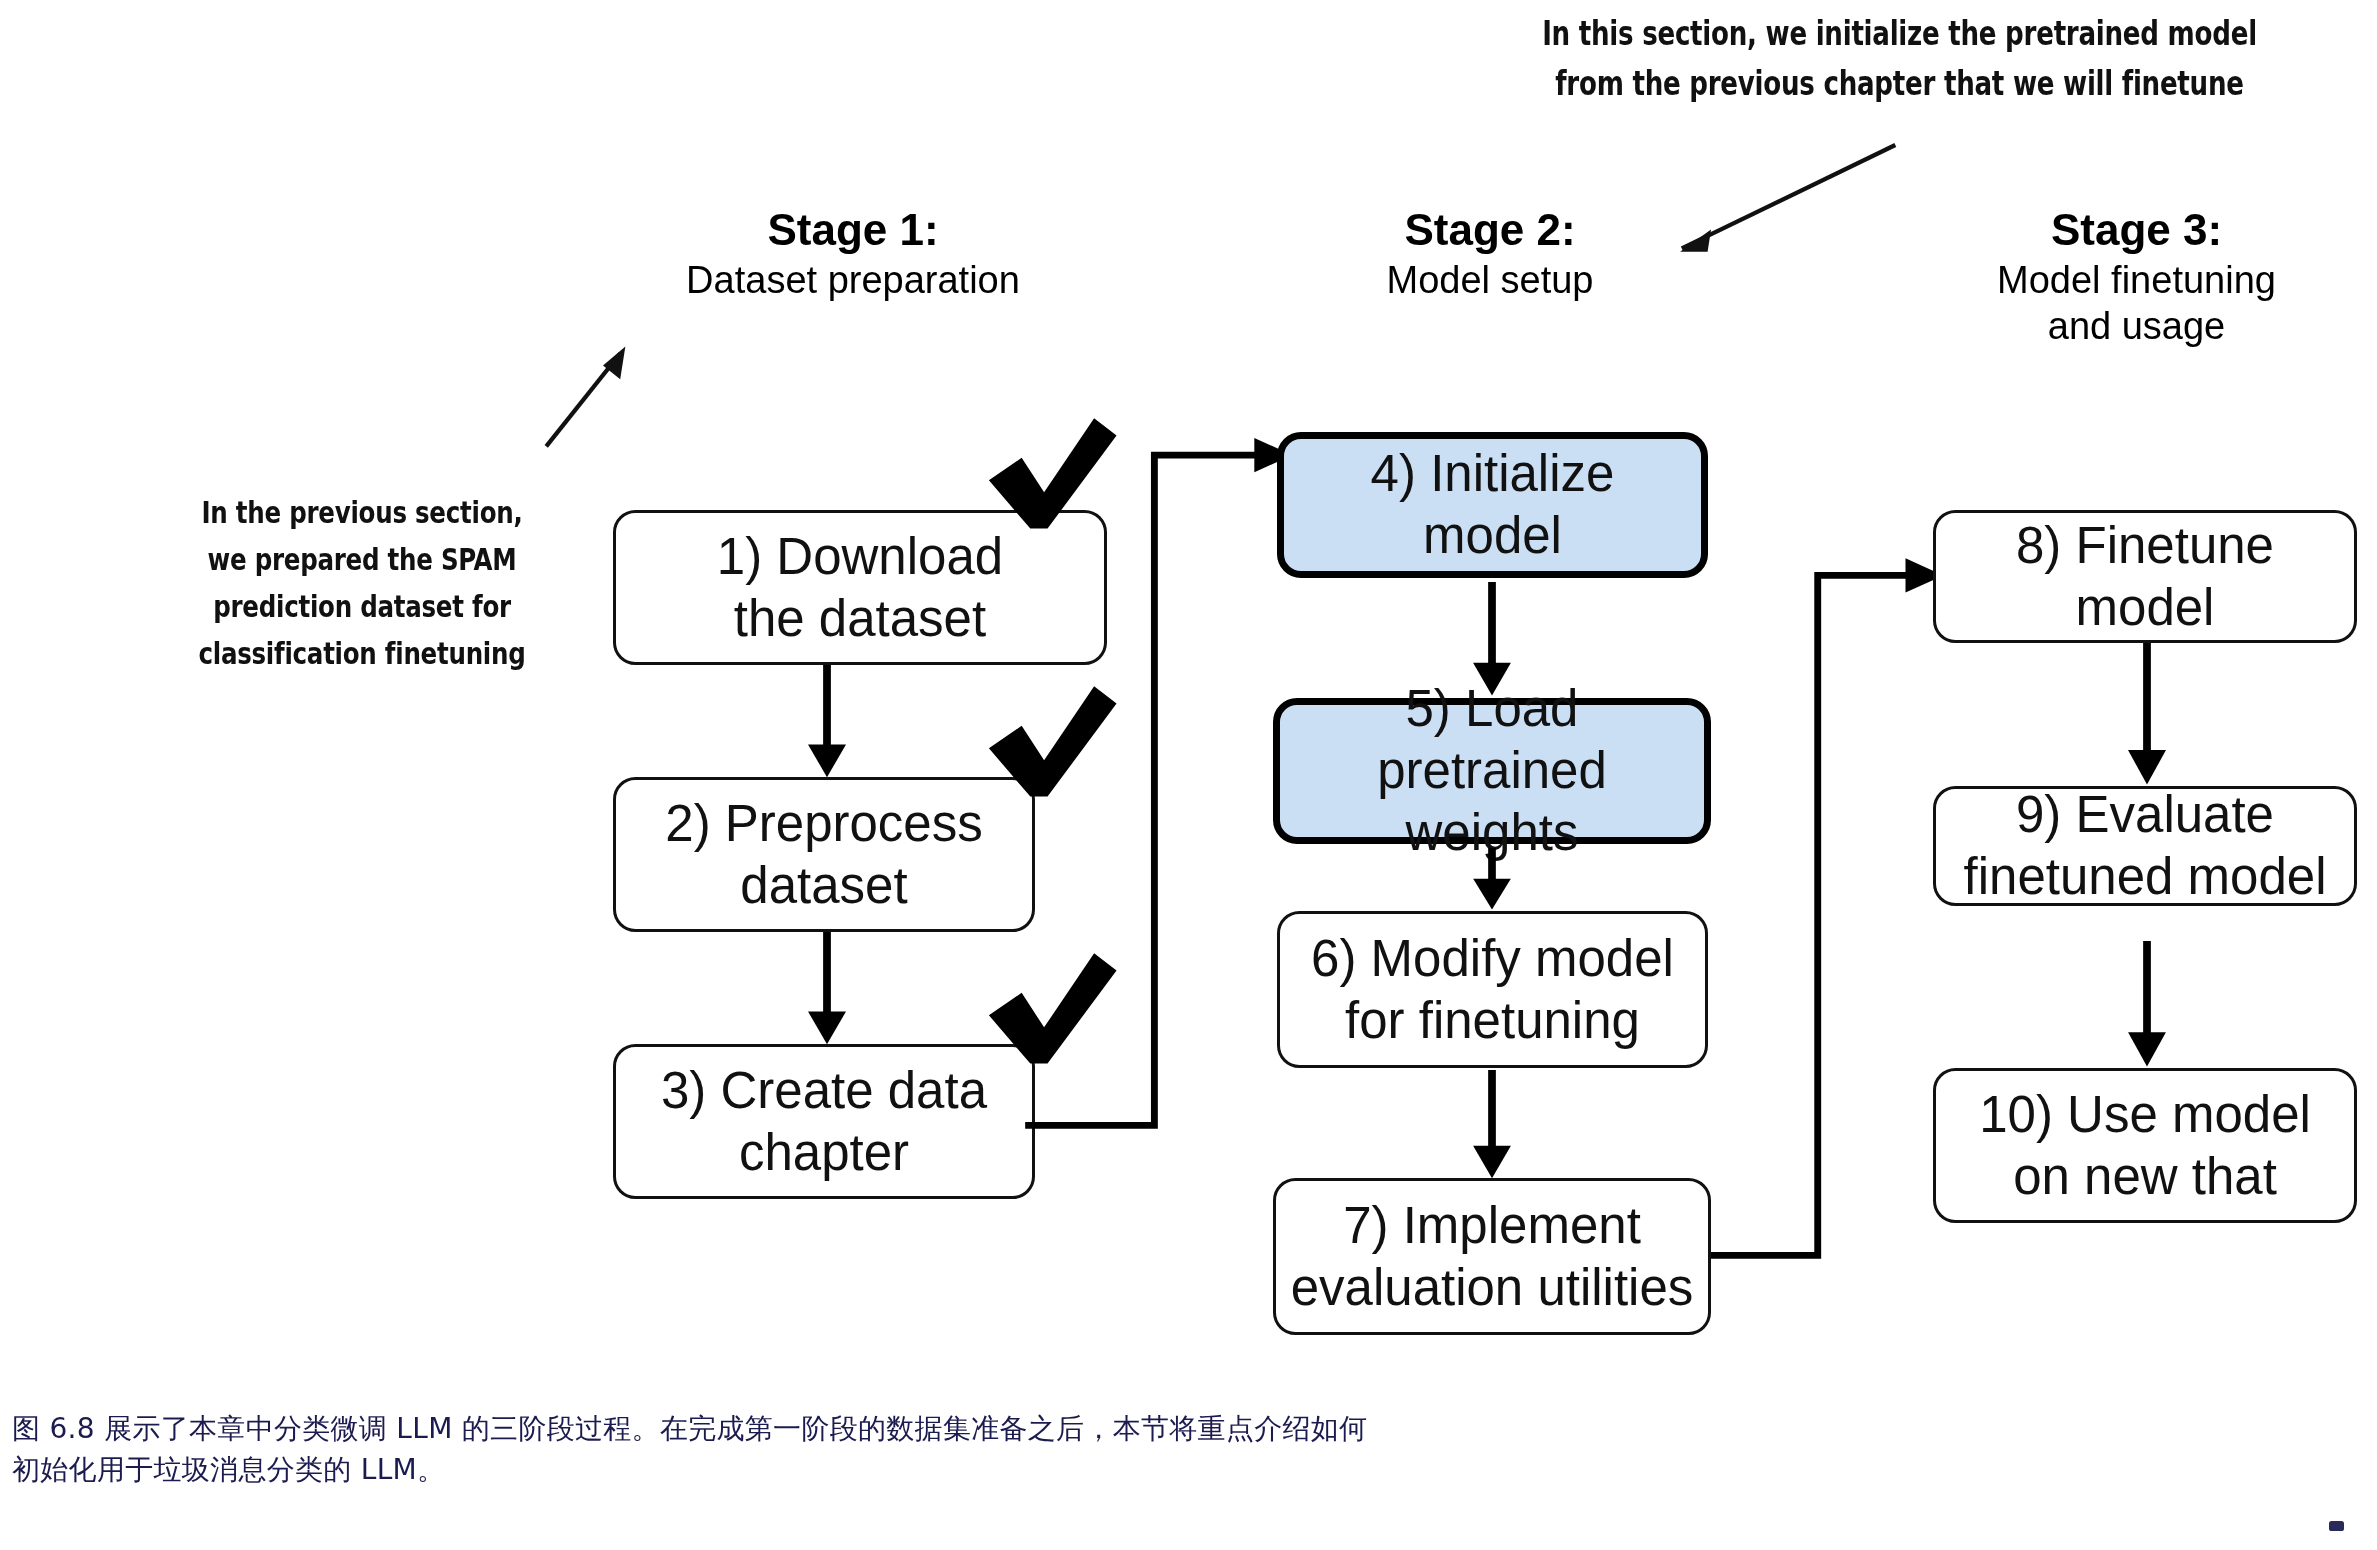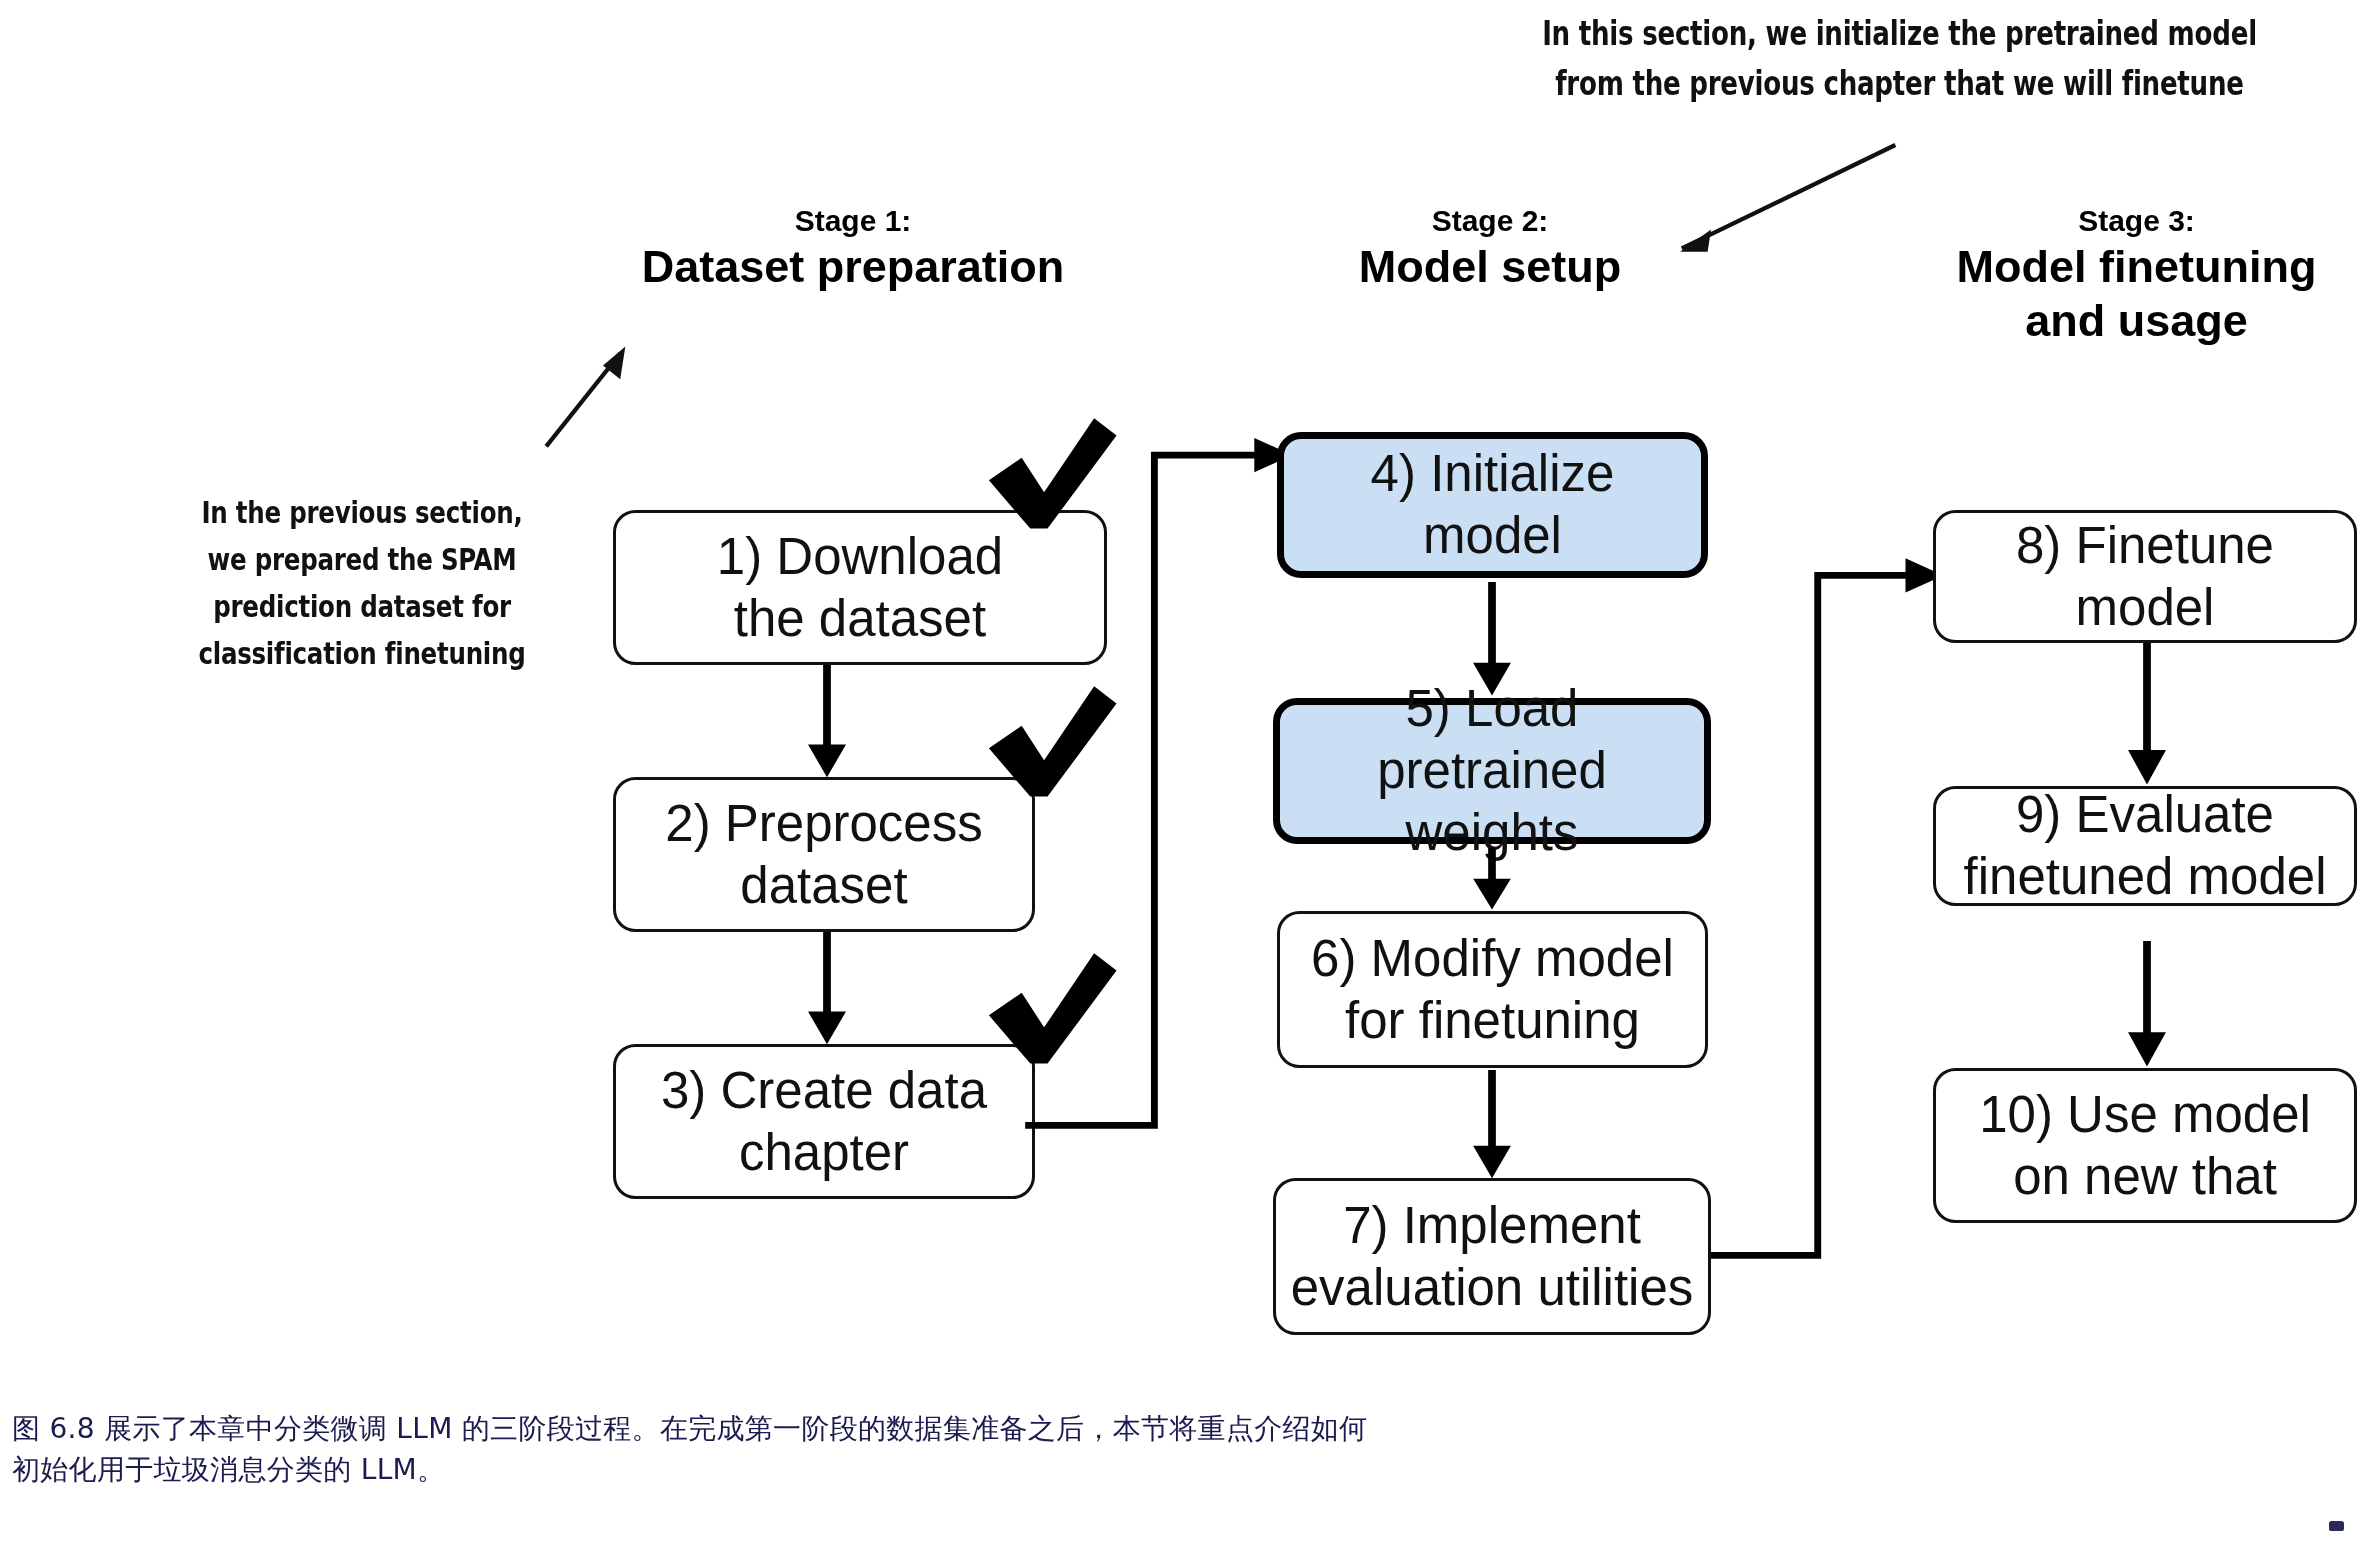--- a/index.html
+++ b/index.html
@@ -49,28 +49,28 @@
   .annot .ln { display: block; white-space: nowrap; }
 
   
   .stage-head {
     position: absolute;
     text-align: center;
     line-height: 1.22;
   }
   .stage-head .title {
     display: block;
-    font-size: 30px;
+    font-size: 44px;
     font-weight: bold;
     letter-spacing: 0px;
   }
   .stage-head .sub {
     display: block;
-    font-size: 45px;
-    font-weight: bold;
+    font-size: 38px;
+    font-weight: normal;
   }
   #stage1-head { left: 603px; top: 203px; width: 500px; }
   #stage2-head { left: 1266px; top: 203px; width: 448px; }
   #stage3-head { left: 1908px; top: 203px; width: 457px; }
 
   
   .pbox {
     position: absolute;
     box-sizing: border-box;
     display: flex;

